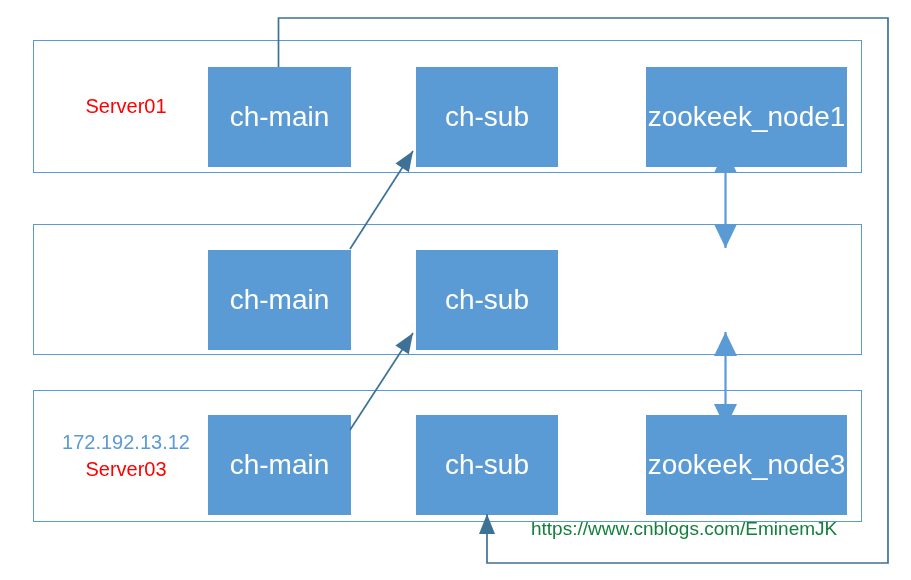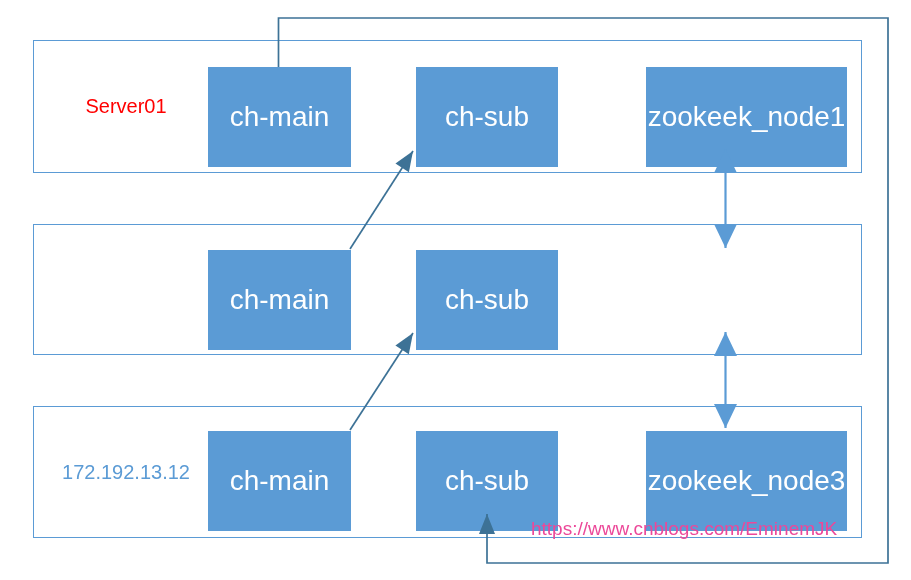--- a/index.html
+++ b/index.html
@@ -6,21 +6,21 @@
   .canvas {
     position:relative; width:911px; height:580px; background:#ffffff;
     font-family:"Liberation Sans", sans-serif; overflow:hidden;
   }
   .server {
     position:absolute; left:33px; width:829px; box-sizing:border-box;
     background:#ffffff; border:1px solid #5B9BD5;
   }
   .server.s1 { top:40px;  height:133px; }
   .server.s2 { top:224px; height:131px; }
-  .server.s3 { top:406px; height:132px; }
+  .server.s3 { top:390px; height:132px; }
 
   .label-block {
     position:absolute; left:8px; top:0; height:100%; width:168px;
     display:flex; flex-direction:column; justify-content:center; align-items:center;
     line-height:1.34;
   }
   .ip    { color:#5B9BD5; font-size:20px; white-space:nowrap; }
   .sname { color:#FF0000; font-size:20px; white-space:nowrap; }
 
   .node {
@@ -34,21 +34,21 @@
   .node.pos-main { left:174px; width:143px; }
   .node.pos-sub  { left:382px; width:142px; }
   .node.pos-zk   { left:592px; width:201px;margin-left:20px; }
 
   .connector-layer {
     position:absolute; left:0; top:0; width:911px; height:580px;
     z-index:5; pointer-events:none;
   }
   .watermark {
     position:absolute; left:531px; top:518px; z-index:6;
-    color:#ec4899; font-size:19px; white-space:nowrap;
+    color:#15803d; font-size:19px; white-space:nowrap;
   }
 </style>
 </head>
 <body>
 
 <div class="canvas">
 
   <div class="server s1">
     <div class="label-block">
       <div class="sname">Server01</div>
@@ -59,20 +59,21 @@
   </div>
 
   <div class="server s2">
     <div class="node pos-main">ch-main</div>
     <div class="node pos-sub">ch-sub</div>
   </div>
 
   <div class="server s3">
     <div class="label-block">
       <div class="ip">172.192.13.12</div>
+      <div class="sname">Server03</div>
     </div>
     <div class="node pos-main">ch-main</div>
     <div class="node pos-sub">ch-sub</div>
     <div class="node pos-zk">zookeek_node3</div>
   </div>
 
   <div class="watermark">https://www.cnblogs.com/EminemJK</div>
 
   <svg class="connector-layer" width="911" height="580" viewBox="0 0 911 580" xmlns="http://www.w3.org/2000/svg">
     <defs>

